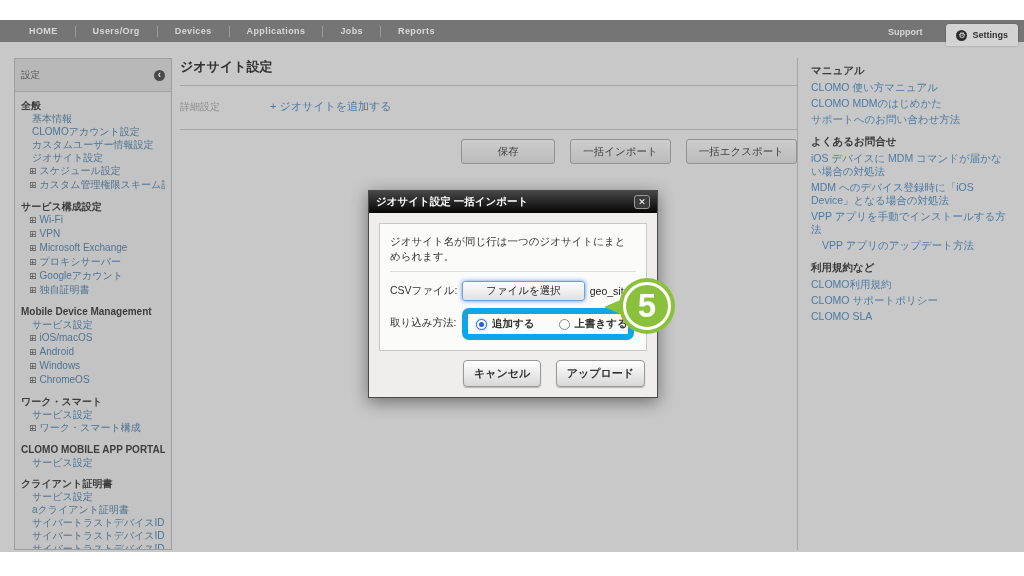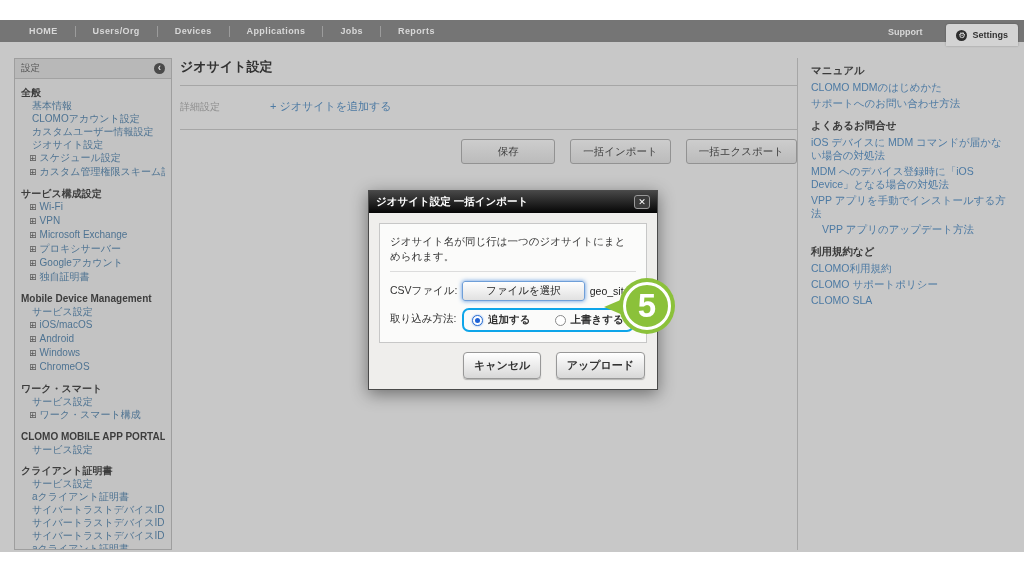--- a/index.html
+++ b/index.html
@@ -24,21 +24,21 @@
                   color:#333; box-shadow:0 0 2px rgba(0,0,0,.3); }
   .gear-icon { width:11px; height:11px; background:#2d2d2d; border-radius:50%; color:#e8e8e8;
                font-size:8px; line-height:11px; text-align:center; margin-right:5px; }
 
   
   .page { position:absolute; top:42px; left:0; width:1024px; height:510px; background:#c8c8c8; }
 
   
   .sidebar { position:absolute; left:14px; top:16px; width:158px; height:492px;
              border:1px solid #9e9e9e; background:#c3c3c3; overflow:hidden; }
-  .side-header { height:20px; background:#b8b8b8; border-bottom:1px solid #a2a2a2;
+  .side-header { height:33px; background:#b8b8b8; border-bottom:1px solid #a2a2a2;
                  display:flex; align-items:center; padding:0 6px; }
   .side-title { font-size:9.5px; color:#555; flex:1; }
   .collapse-btn { width:11px; height:11px; border-radius:50%; background:#4a4a4a; color:#ddd;
                   font-size:10px; line-height:10px; text-align:center; font-weight:bold; cursor:pointer; }
   .side-list { padding:7px 6px; font-size:10px; }
   .side-row { line-height:13px; white-space:nowrap; overflow:hidden; cursor:pointer; }
   .side-row.heading { color:#3d3d3d; font-weight:bold; margin-top:8px; cursor:default; }
   .side-list .side-row.heading:first-child { margin-top:0; }
   .side-row.link { color:#4e7392; padding-left:11px; }
   .side-row.exp { color:#4e7392; padding-left:8px; line-height:14px; }
@@ -78,21 +78,21 @@
   .modal-body { padding:10px 10px 6px; }
   .form-box { background:#fbfbfa; border:1px solid #c7c7c7; padding:10px 10px 10px; }
   .desc { font-size:10.5px; color:#333; line-height:15px; }
   .sep { border-top:1px solid #dcdcdc; margin:7px 0 9px; }
   .frow { display:flex; align-items:center; margin-top:5px; }
   .flabel { width:72px; font-size:10.5px; color:#333; flex-shrink:0; }
   .file-btn { font-size:10.5px; color:#222; background:linear-gradient(#fefefe,#e1e1e1);
               border:1px solid #6f9fd8; border-radius:3px; box-shadow:0 0 4px rgba(60,130,220,.85);
               padding:2px 23px; margin-right:5px; white-space:nowrap; cursor:pointer; }
   .file-name { font-size:10.5px; color:#222; white-space:nowrap; overflow:hidden; }
-  .method-box { display:flex; align-items:center; border:2px solid #0ea5e9; border-radius:7px;
+  .method-box { display:flex; align-items:center; border:6px solid #0ea5e9; border-radius:7px;
                 padding:3px 8px; width:172px; gap:24px; margin-top:2px; }
   .ropt { display:flex; align-items:center; gap:5px; font-size:10.5px; font-weight:bold;
           color:#333; cursor:pointer; white-space:nowrap; }
   .radio { width:11px; height:11px; border-radius:50%; border:1px solid #8a8a8a; background:#fff;
            position:relative; flex-shrink:0; }
   .ropt.selected .radio { border:1px solid #2e6fd0; box-shadow:0 0 2px #6ea2ec; }
   .ropt.selected .radio::after { content:""; position:absolute; left:2px; top:2px; width:5px;
            height:5px; border-radius:50%; background:#1e62d6; }
   .modal-foot { text-align:right; padding:9px 2px 4px; }
   .mbtn { display:inline-block; min-width:72px; padding:5px 10px;
@@ -223,20 +223,21 @@
       <div class="gbtn">保存</div>
       <div class="gbtn">一括インポート</div>
       <div class="gbtn">一括エクスポート</div>
     </div>
   </div>
 
   <div class="help">
 
       <div class="help-row heading"><span>マニュアル</span></div>
 
+      <div class="help-row link"><span>CLOMO 使い方マニュアル</span></div>
 
       <div class="help-row link"><span>CLOMO MDMのはじめかた</span></div>
 
       <div class="help-row link"><span>サポートへのお問い合わせ方法</span></div>
 
       <div class="help-row heading"><span>よくあるお問合せ</span></div>
 
       <div class="help-row link"><span>iOS デバイスに MDM コマンドが届かない場合の対処法</span></div>
 
       <div class="help-row link"><span>MDM へのデバイス登録時に「iOS Device」となる場合の対処法</span></div>

